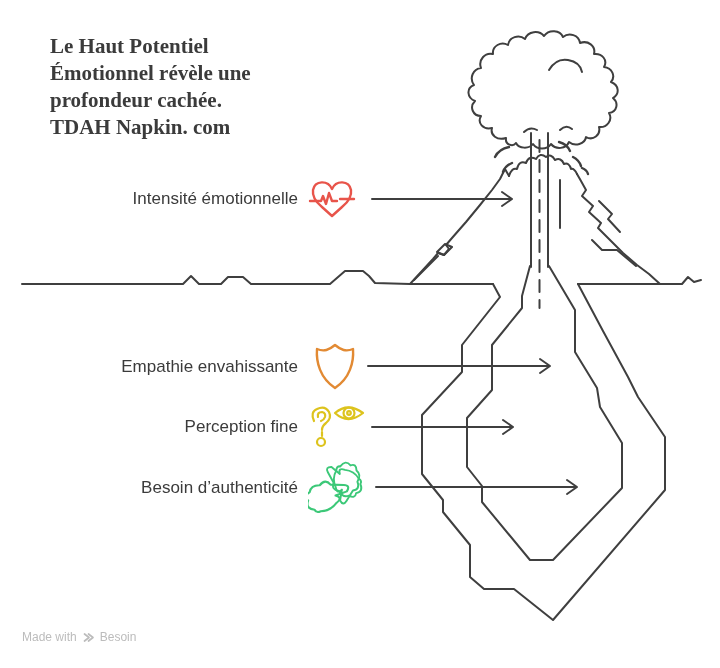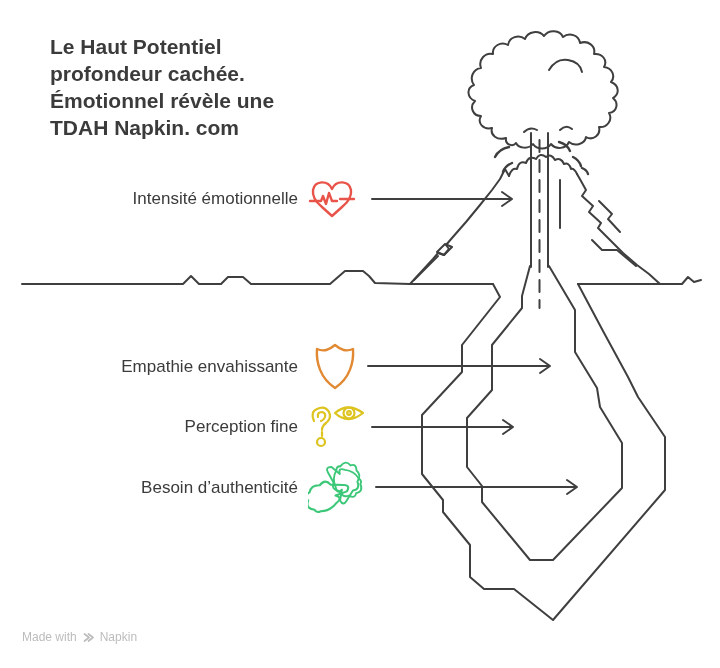--- a/index.html
+++ b/index.html
@@ -2,43 +2,43 @@
 <html><head>
 <meta charset="utf-8">
 <style>
   html,body{margin:0;padding:0;}
   body{
     width:720px;height:668px;position:relative;background:#ffffff;
     font-family:"Liberation Sans", sans-serif;overflow:hidden;
   }
   .title{
     position:absolute;left:50px;top:33px;width:320px;
-    font-size:21px;font-weight:bold;line-height:27px;color:#3b3b3b;
+    font-size:21px;font-weight:bold;line-height:27px;color:#3b3b3b;font-family:Liberation Serif, serif;
   }
   .label{
     position:absolute;right:422px;width:300px;text-align:right;
     font-size:17px;color:#3b3b3b;line-height:20px;white-space:nowrap;
   }
   .lab1{top:189px;} .lab2{top:357px;} .lab3{top:417px;} .lab4{top:478px;}
   .icon{position:absolute;}
   .icon svg{display:block;}
   .drawing{position:absolute;left:0;top:0;}
   .footer{
     position:absolute;left:22px;top:630px;display:flex;align-items:flex-end;gap:5px;
     font-size:12px;color:#bcbcbc;
   }
   .footer .logo{display:flex;align-items:center;}
 </style>
 </head>
 <body>
 
 <div class="title">
   <div>Le Haut Potentiel</div>
+  <div>Émotionnel révèle une</div>
   <div>profondeur cachée.</div>
-  <div>Émotionnel révèle une</div>
   <div>TDAH Napkin. com</div>
 </div>
 
 <svg class="drawing" width="720" height="668" viewBox="0 0 720 668">
   <g fill="none" stroke="#3f3f3f" stroke-width="2" stroke-linecap="round" stroke-linejoin="round">
 
     <g>
       <path d="M22,284 L183,284 L191,276 L199,284 L221,284 L228,277 L243,277 L251,284 L330,284 L345,271 L363,271 L369,276 L375,283 L410,284 L493,284"></path>
       <path d="M578,284 L682,284 L688,277 L694,282 L701,280"></path>
     </g>
@@ -159,14 +159,14 @@
 <div class="footer">
   <span>Made with</span>
   <span class="logo">
     <svg width="13" height="13" viewBox="0 0 13 13">
       <g fill="none" stroke="#bcbcbc" stroke-width="1.7" stroke-linecap="round" stroke-linejoin="round">
         <path d="M2.5,3 L7,6.5 L2.5,10"></path>
         <path d="M6.5,3 L11,6.5 L6.5,10"></path>
       </g>
     </svg>
   </span>
-  <span>Napkin</span>
+  <span>Besoin</span>
 </div>
 
 </body></html>

